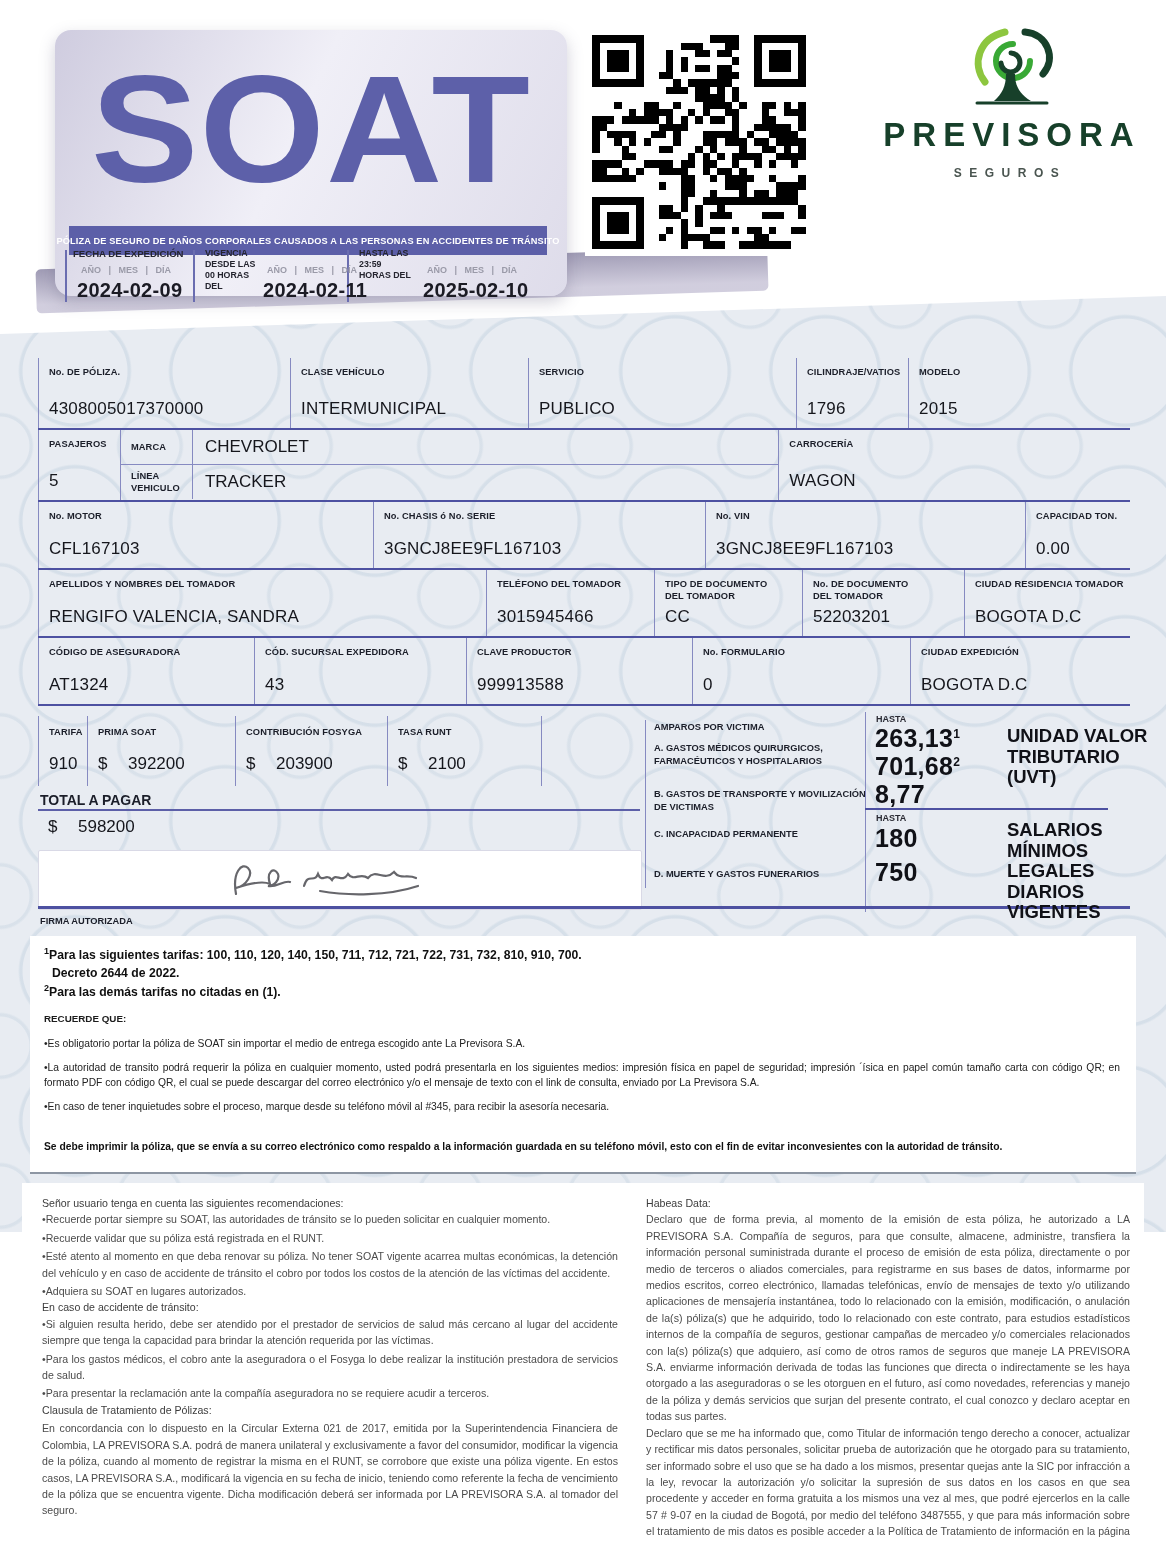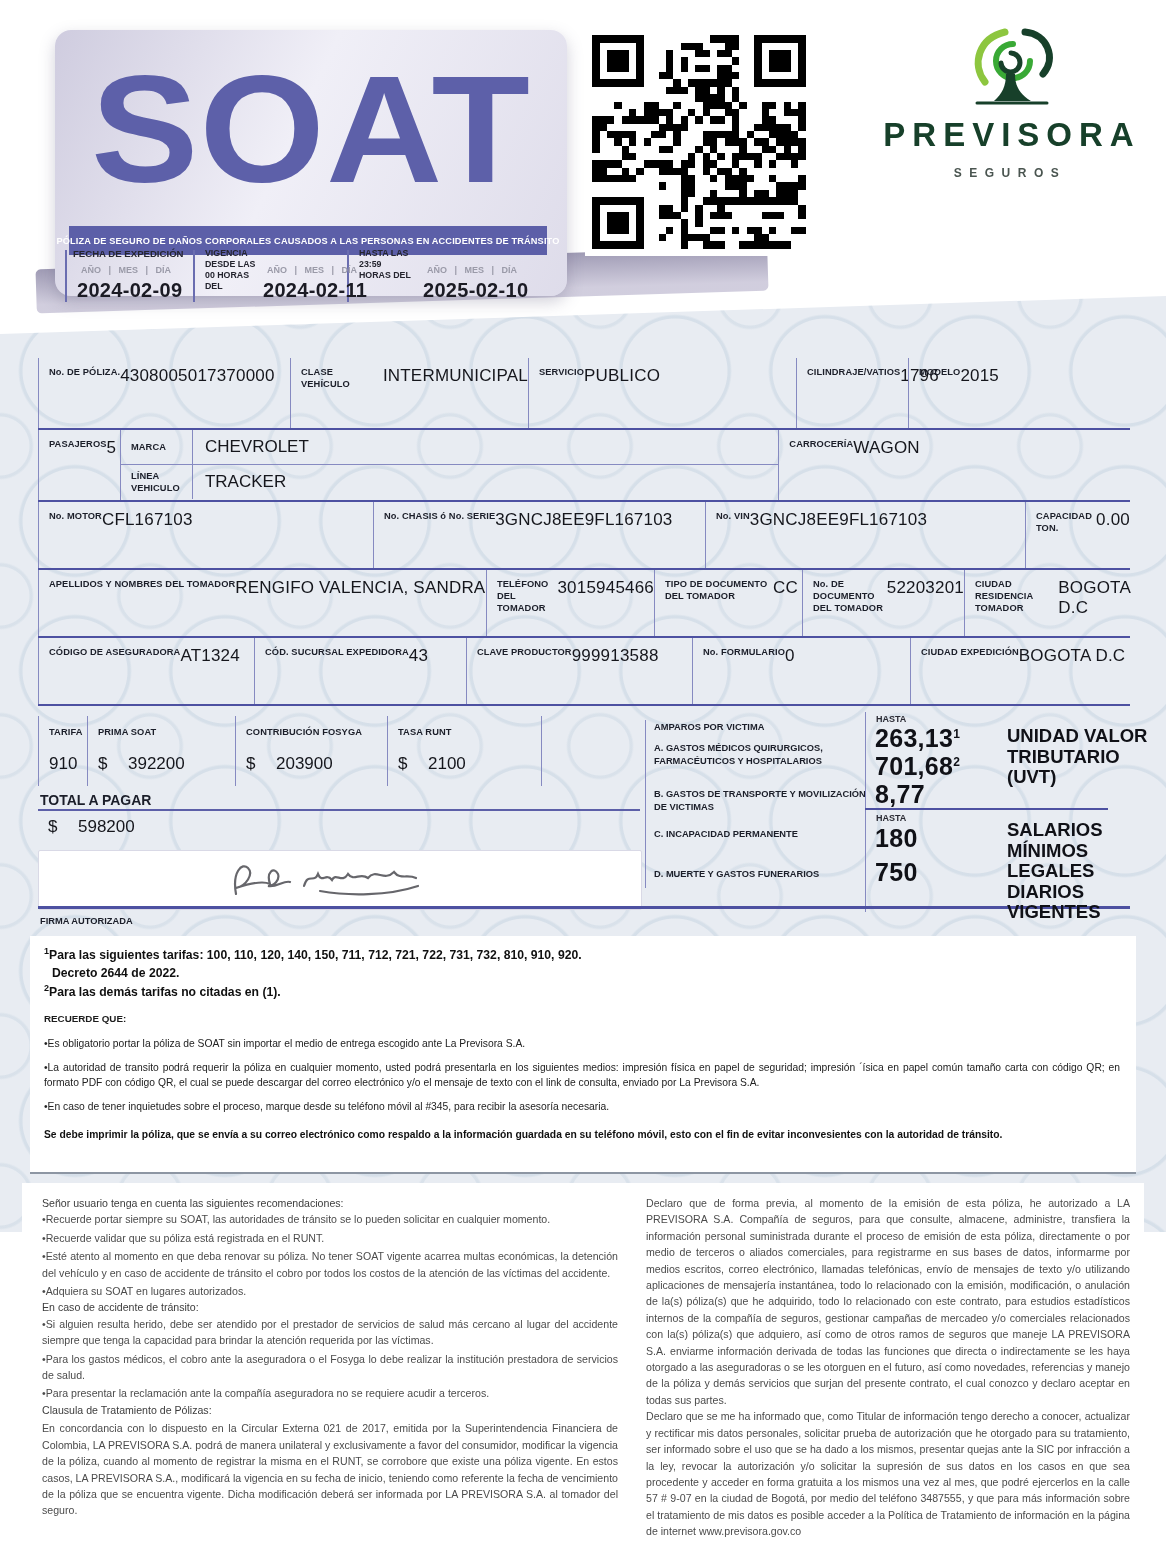--- a/index.html
+++ b/index.html
@@ -39,21 +39,21 @@
   .qr{position:absolute;left:585px;top:28px;width:228px;height:228px;background:#fff;}
   .previsora{position:absolute;left:880px;top:24px;width:264px;}
   .prev-icon{display:block;margin:0 auto;}
   .prev-name{font-size:33px;font-weight:bold;color:#17402a;letter-spacing:7px;text-align:center;margin-top:2px;}
   .prev-sub{font-size:12px;font-weight:bold;color:#4a5550;letter-spacing:7.5px;text-align:center;padding-right:4px;margin-top:12px;}
 
   
   .fields-area{position:absolute;left:38px;top:358px;width:1092px;}
   .frow{display:flex;border-bottom:2.5px solid #4d51a1;box-sizing:border-box;}
   .cell{border-left:1.6px solid #868ac1;padding:8px 0 9px 10px;box-sizing:border-box;
-        display:flex;flex-direction:row;justify-content:flex-start;}
+        display:flex;flex-direction:column;justify-content:space-between;}
   .flabel{font-size:9.3px;font-weight:bold;color:#1b1e29;line-height:1.3;letter-spacing:.1px;}
   .fvalue{font-size:17px;color:#15161c;letter-spacing:.2px;}
   .r72{height:72px;} .r68{height:68px;}
   .ml-block{display:flex;flex-direction:column;border-left:1.6px solid #868ac1;}
   .ml-row{display:flex;height:34.2px;align-items:center;}
   .ml-row.first{border-bottom:1.6px solid #868ac1;}
   .ml-lab{width:72px;padding-left:10px;box-sizing:border-box;border-right:1.6px solid #868ac1;
           align-self:stretch;display:flex;align-items:center;}
   .ml-val{padding-left:12px;font-size:17px;}
 
@@ -621,43 +621,44 @@
         <path d="M16 40 C12 18 22 8 28 14 C34 20 26 32 16 34 C28 30 42 26 50 30 C46 18 54 12 58 20 C60 26 54 32 48 32 C56 34 64 26 70 28"></path>
         <path d="M84 32 C88 18 94 30 98 20 C102 30 106 18 112 26 C116 18 122 30 128 20 C134 28 140 18 148 24 C156 14 164 28 174 18 C180 26 188 20 196 24"></path>
         <path d="M198 32 C168 42 128 42 100 37"></path>
       </g>
     </svg>
   </div>
   <div class="full-line"></div>
   <div class="firma-label">FIRMA AUTORIZADA</div>
 
   <div class="notes-box">
-    <p class="note-bold"><sup>1</sup><span>Para las siguientes tarifas: 100, 110, 120, 140, 150, 711, 712, 721, 722, 731, 732, 810, 910, 920.</span></p>
+    <p class="note-bold"><sup>1</sup><span>Para las siguientes tarifas: 100, 110, 120, 140, 150, 711, 712, 721, 722, 731, 732, 810, 910, 700.</span></p>
     <p class="note-bold note-indent">Decreto 2644 de 2022.</p>
     <p class="note-bold"><sup>2</sup><span>Para las demás tarifas no citadas en (1).</span></p>
     <p class="remember">RECUERDE QUE:</p>
     <p class="nb" style="margin-top:12px">•Es obligatorio  portar la póliza de SOAT sin importar el medio de entrega escogido ante La Previsora S.A.</p>
     <p class="nb">•La autoridad de transito podrá requerir la póliza en cualquier momento,   usted podrá presentarla en los siguientes medios: impresión física en papel de seguridad; impresión ´ísica en papel común tamaño carta con código QR; en formato PDF con código QR, el cual se puede descargar del correo electrónico y/o el mensaje de texto con el link de consulta, enviado por La Previsora S.A.</p>
     <p class="nb">•En caso de tener inquietudes sobre el proceso, marque desde su teléfono móvil al #345, para recibir la asesoría necesaria.</p>
-    <p class="nb nb-bold" style="margin-top:12px">Se debe imprimir la póliza, que se envía a su correo electrónico como respaldo a la información guardada en su teléfono móvil, esto con el fin de evitar   inconvesientes con la autoridad de tránsito.</p>
+    <p class="nb nb-bold" style="margin-top:24px">Se debe imprimir la póliza, que se envía a su correo electrónico como respaldo a la información guardada en su teléfono móvil, esto con el fin de evitar   inconvesientes con la autoridad de tránsito.</p>
   </div>
 
   <div class="bottom-white">
     <div class="bcol-left">
       <p class="bp bhead">Señor usuario tenga en cuenta las siguientes recomendaciones:</p>
       <p class="bp mt8">•Recuerde portar siempre su SOAT, las autoridades de tránsito se lo pueden solicitar en cualquier momento.</p>
       <p class="bp mt2">•Recuerde validar que su póliza está registrada en el RUNT.</p>
       <p class="bp mt2">•Esté atento al momento en que deba renovar su póliza. No tener SOAT vigente acarrea multas económicas, la detención del vehículo y en caso de accidente de tránsito el cobro por todos los costos de la atención de las víctimas del accidente.</p>
       <p class="bp mt2">•Adquiera su SOAT en lugares autorizados.</p>
       <p class="bp bhead mt8">En caso de accidente de tránsito:</p>
       <p class="bp mt8">•Si alguien resulta herido, debe ser atendido por el prestador de servicios de salud más cercano al lugar del accidente siempre que tenga la capacidad para brindar la atención requerida por las víctimas.</p>
       <p class="bp mt2">•Para los gastos médicos, el cobro ante la aseguradora o el Fosyga lo debe realizar la institución prestadora de servicios de salud.</p>
       <p class="bp mt2">•Para presentar la reclamación ante la compañía aseguradora no se requiere acudir a terceros.</p>
       <p class="bp bhead mt8">Clausula de Tratamiento de Pólizas:</p>
       <p class="bp mt2">En concordancia con lo dispuesto en la Circular Externa 021 de 2017, emitida por la Superintendencia Financiera de Colombia, LA PREVISORA S.A. podrá de manera unilateral y exclusivamente a favor del consumidor, modificar la vigencia de la póliza, cuando al momento de registrar la misma en el RUNT, se corrobore que existe una póliza vigente. En estos casos, LA PREVISORA S.A., modificará la vigencia en su fecha de inicio, teniendo como referente la fecha de vencimiento de la póliza que se encuentra vigente. Dicha modificación deberá ser informada por LA PREVISORA S.A. al tomador del seguro.</p>
     </div>
     <div class="bcol-right">
+      <p class="bp bhead">Habeas Data:</p>
       <p class="bp mt8">Declaro que de forma previa, al momento de la emisión de esta póliza, he autorizado a LA PREVISORA S.A. Compañía de seguros, para que consulte, almacene, administre, transfiera la información personal suministrada durante el proceso de emisión de esta póliza, directamente o por medio de terceros o aliados comerciales, para registrarme en sus bases de datos, informarme por medios escritos, correo electrónico, llamadas telefónicas, envío de mensajes de texto y/o utilizando aplicaciones de mensajería instantánea, todo lo relacionado con la emisión, modificación, o anulación de la(s) póliza(s) que he adquirido, todo lo relacionado con este contrato, para estudios estadísticos internos de la compañía de seguros, gestionar campañas de mercadeo y/o comerciales relacionados con la(s) póliza(s) que adquiero, así como de otros ramos de seguros que maneje LA PREVISORA S.A. enviarme información derivada de todas las funciones que directa o indirectamente se les haya otorgado a las aseguradoras o se les otorguen en el futuro, así como novedades, referencias y manejo de la póliza y demás servicios que surjan del presente contrato, el cual conozco y declaro aceptar en todas sus partes.</p>
       <p class="bp">Declaro que se me ha informado que, como Titular de información tengo derecho a conocer, actualizar y rectificar mis datos personales, solicitar prueba de autorización que he otorgado para su tratamiento, ser informado sobre el uso que se ha dado a los mismos, presentar quejas ante la SIC por infracción a la ley, revocar la autorización y/o solicitar la supresión de sus datos en los casos en que sea procedente y acceder en forma gratuita a los mismos una vez al mes, que podré ejercerlos en la calle 57 # 9-07 en la ciudad de Bogotá, por medio del teléfono 3487555, y que para más información sobre el tratamiento de mis datos es posible acceder a la Política de Tratamiento de información en la página de internet www.previsora.gov.co</p>
     </div>
   </div>
 
 </div>
 
 </body></html>

